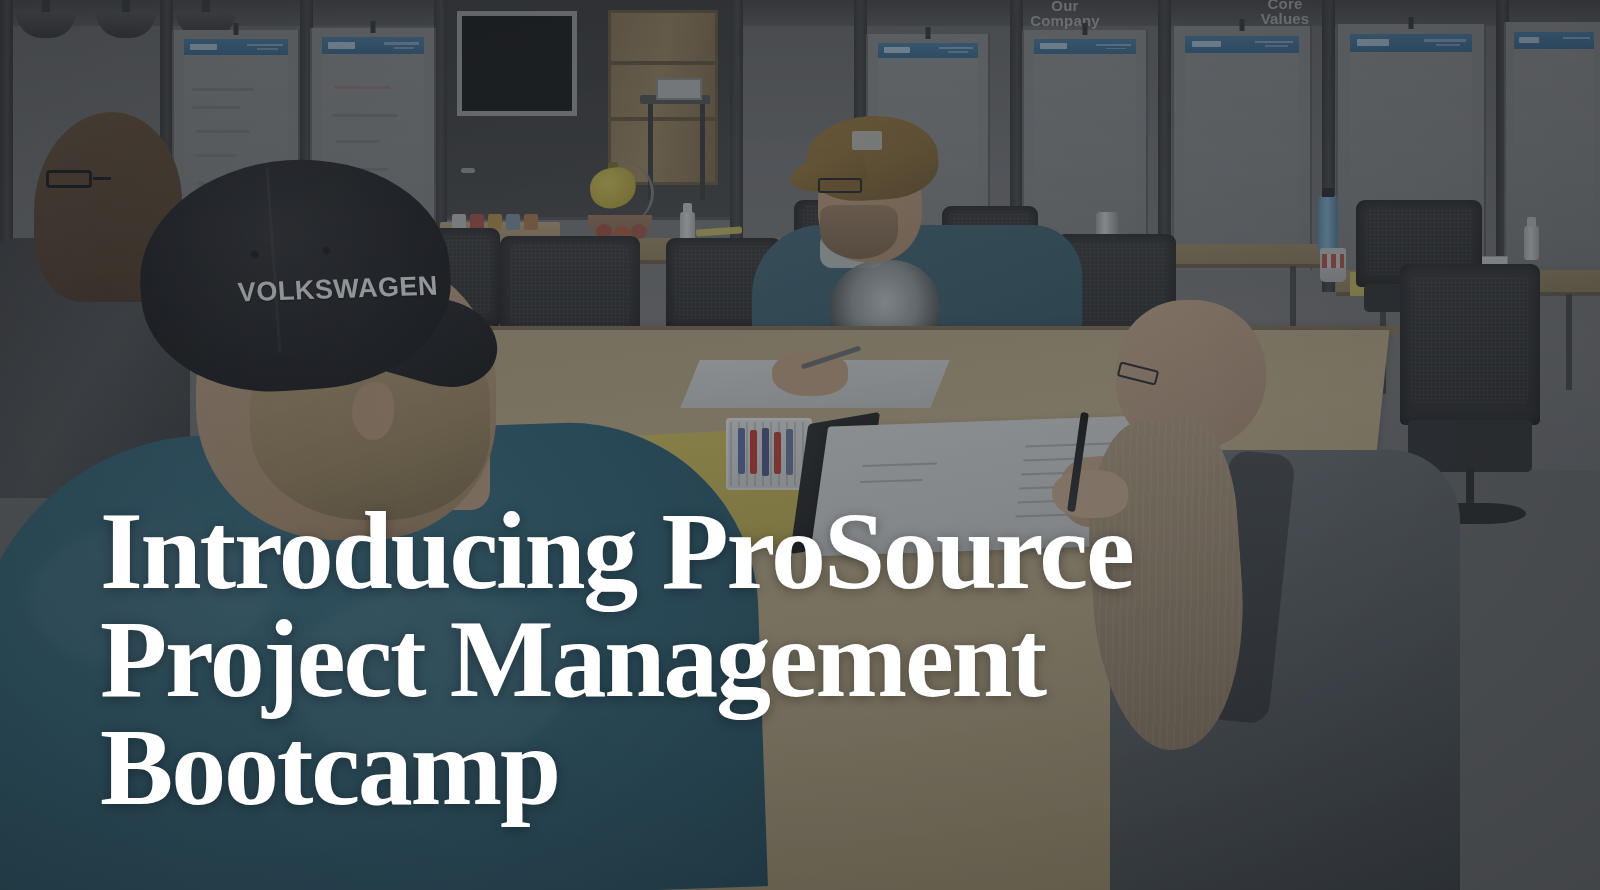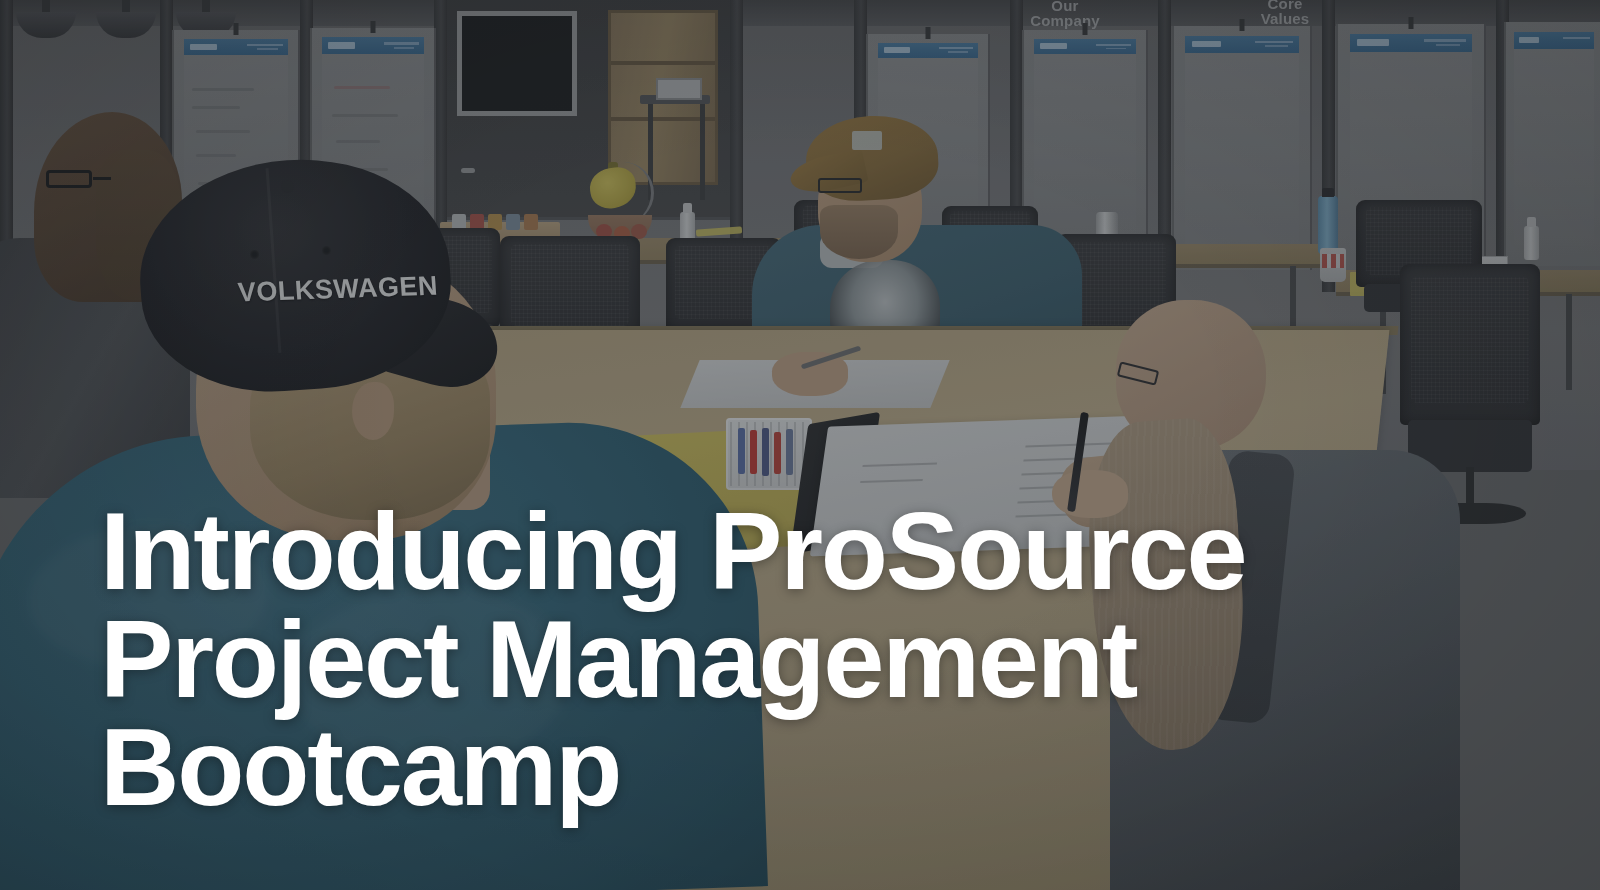--- a/index.html
+++ b/index.html
@@ -488,21 +488,21 @@
     position:absolute; inset:0;
     background:radial-gradient(ellipse at 50% 45%, rgba(0,0,0,0) 35%, rgba(0,0,0,.14) 100%);
   }
 
   
   .headline {
     position:absolute;
     left:100px; top:497px;
     width:1400px;
     color:#ffffff;
-    font-family:Liberation Sans, sans-serif;
+    font-family:Liberation Serif, serif;
     font-weight:700;
     font-size:110px;
     line-height:108px;
     letter-spacing:-2.2px;
     text-shadow:0 2px 12px rgba(0,0,0,.35);
     white-space:pre-line;
   }
 </style>
 </head>
 <body>

